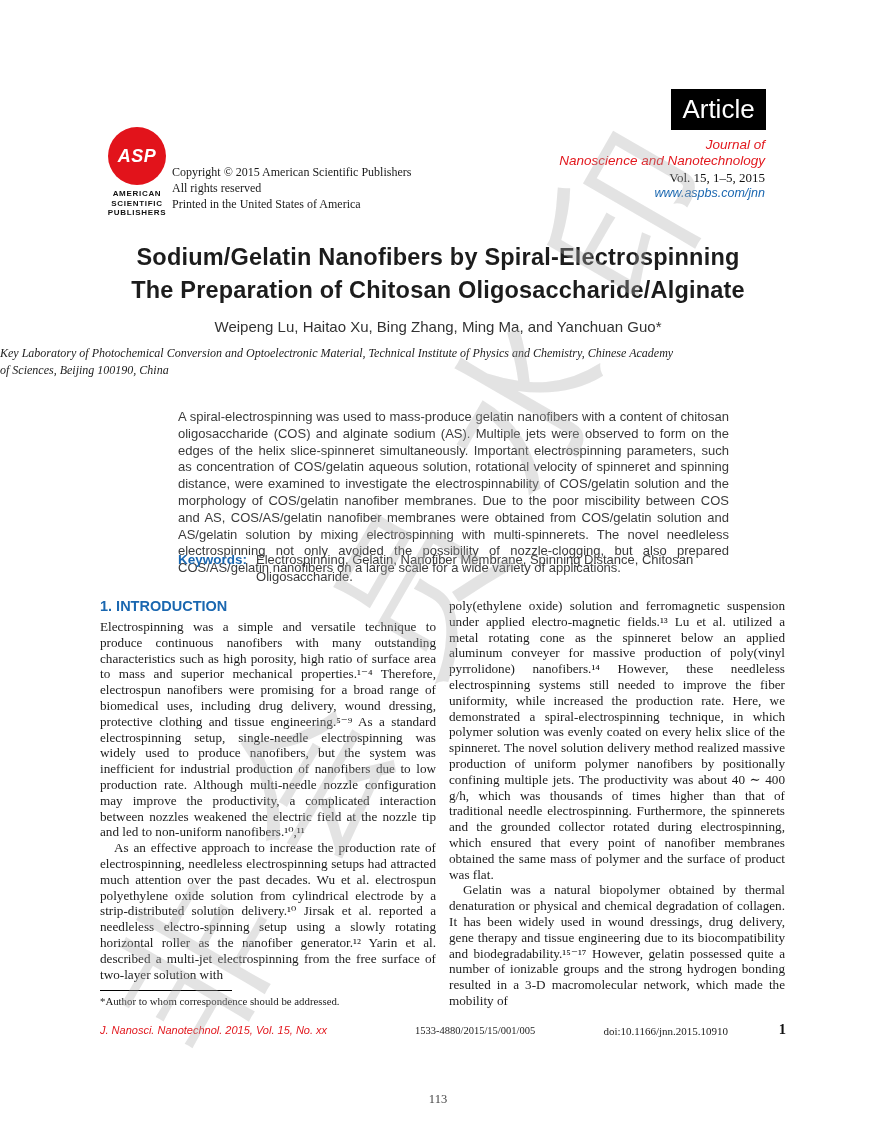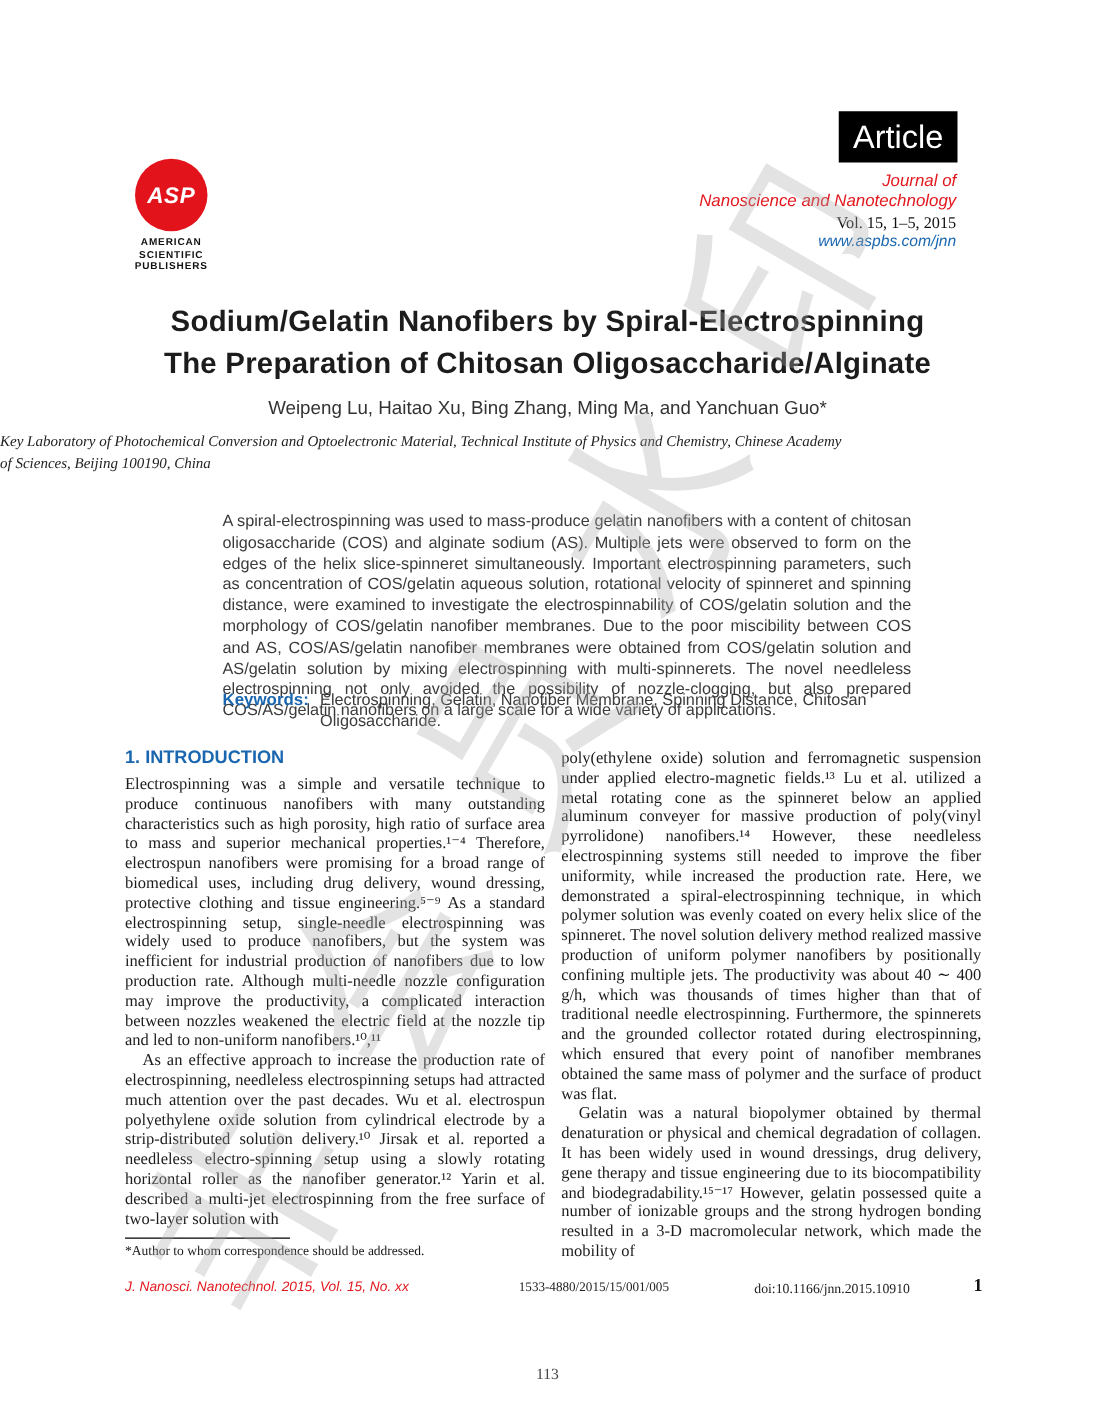--- a/index.html
+++ b/index.html
@@ -118,20 +118,25 @@
 
   <div class="logo-block">
     <div class="logo-circle">
       <span class="logo-acronym">ASP</span>
     </div>
     <div class="logo-org">AMERICAN</div>
     <div class="logo-org">SCIENTIFIC</div>
     <div class="logo-org">PUBLISHERS</div>
   </div>
 
+  <div class="copyright">
+    <div>Copyright © 2015 American Scientific Publishers</div>
+    <div>All rights reserved</div>
+    <div>Printed in the United States of America</div>
+  </div>
 
   <div class="badge">Article</div>
 
   <div class="journal-info">
     <div class="journal-name">Journal of</div>
     <div class="journal-name">Nanoscience and Nanotechnology</div>
     <div class="journal-vol">Vol. 15, 1–5, 2015</div>
     <div class="journal-url">www.aspbs.com/jnn</div>
   </div>
 

